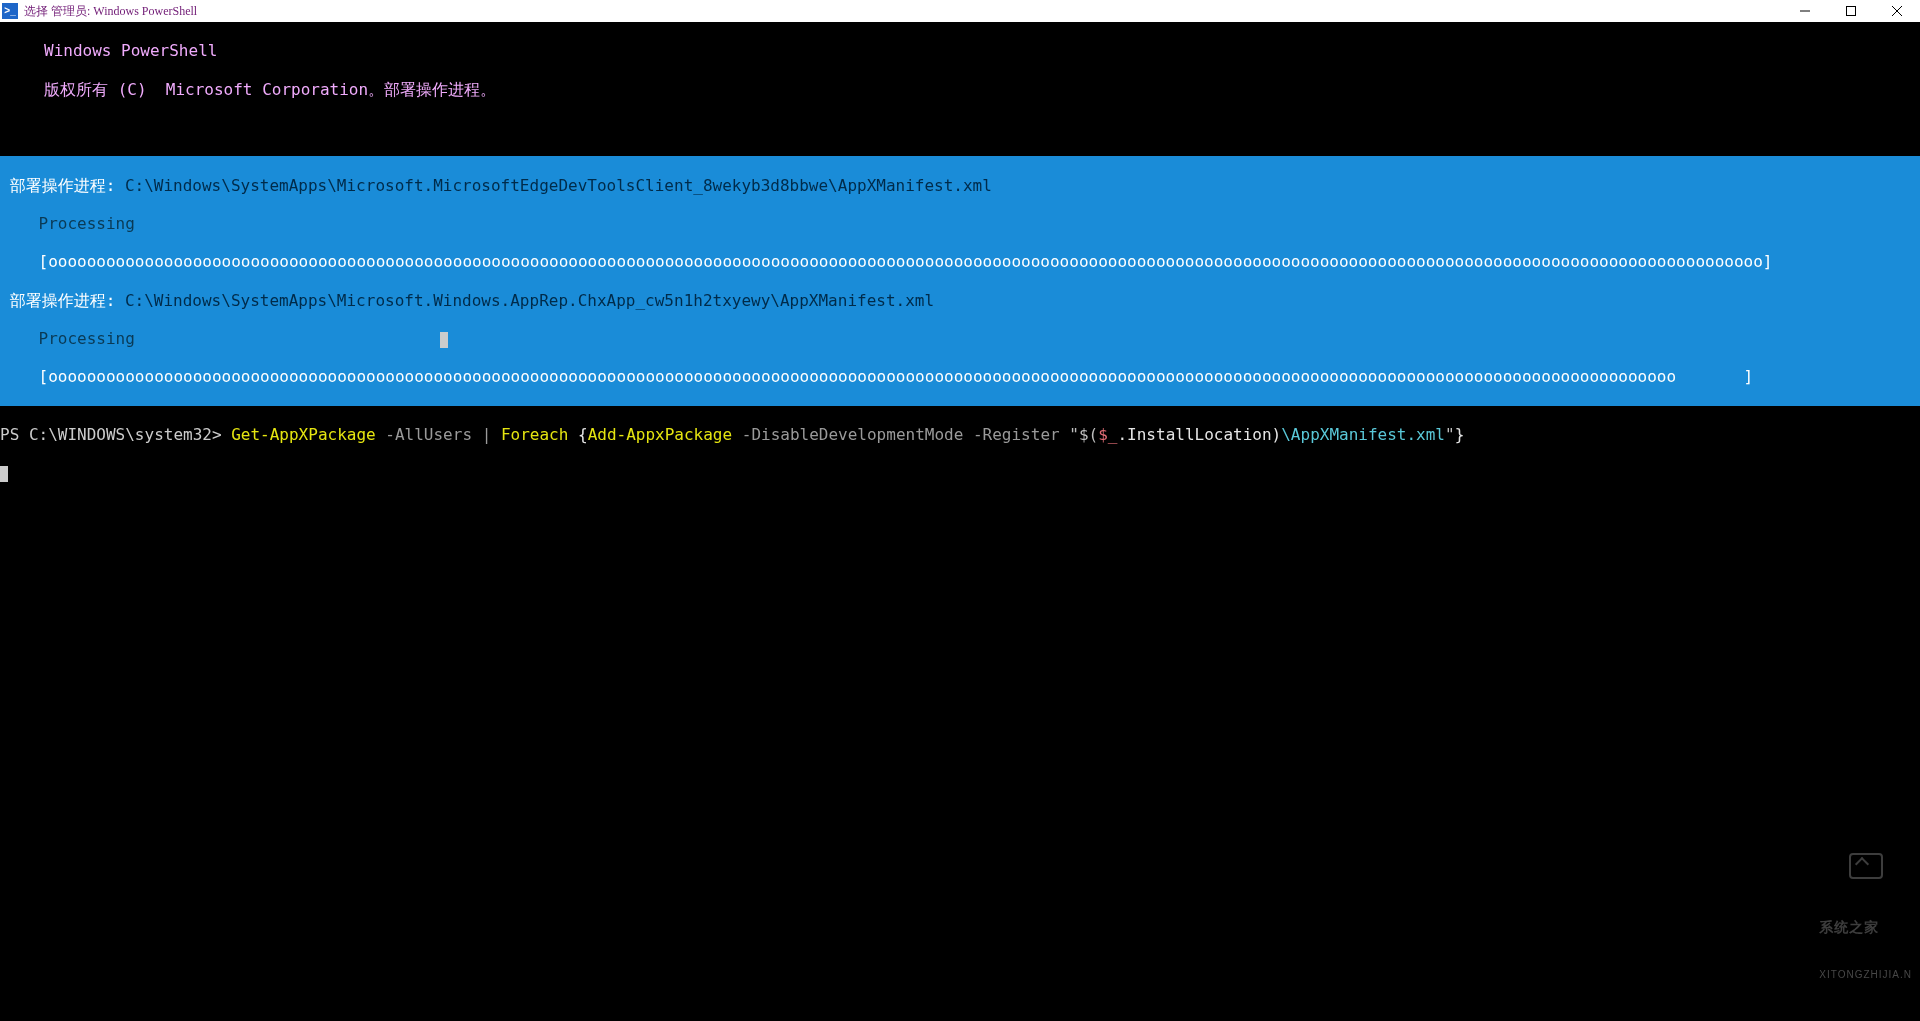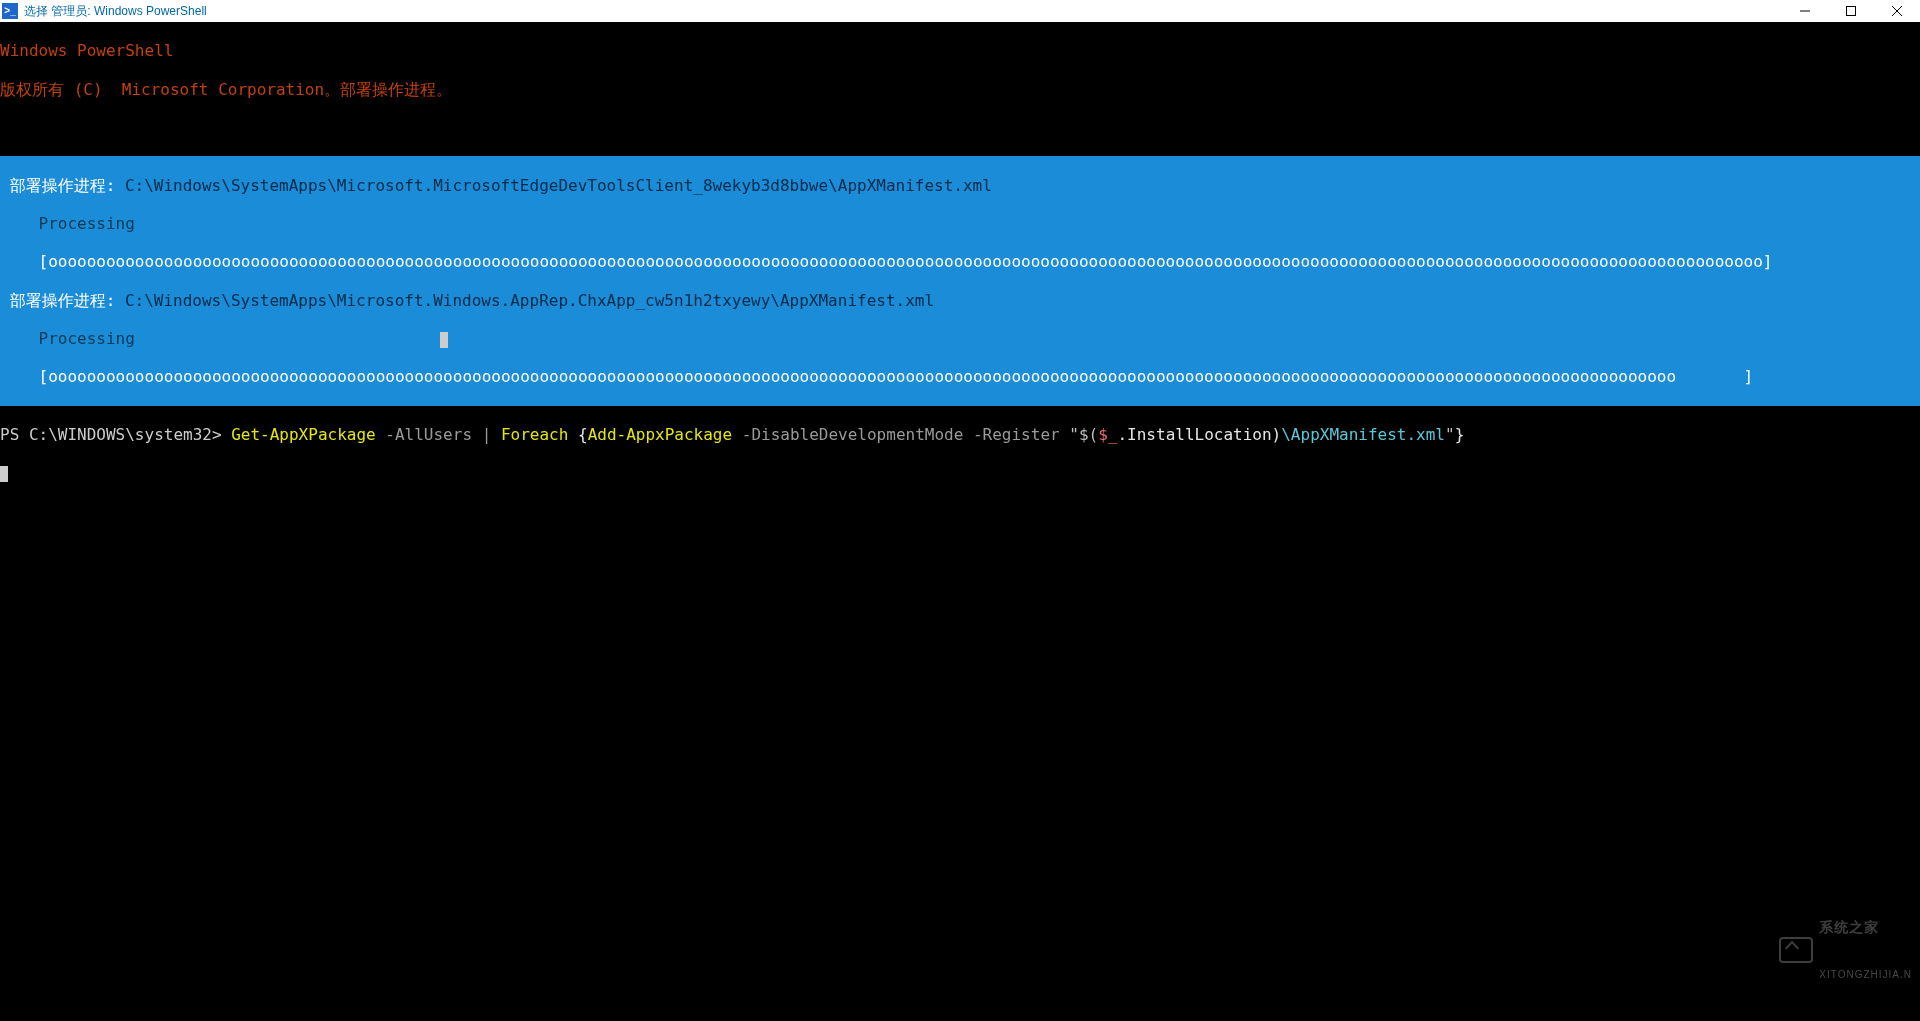--- a/index.html
+++ b/index.html
@@ -18,39 +18,39 @@
   font-family: "Segoe UI", "Microsoft YaHei", sans-serif;
   font-size: 12px;
 }
 .titlebar-left { display: flex; align-items: center; gap: 6px; }
 .app-icon {
   width: 16px; height: 16px;
   background: #1e66c8;
   display: flex; align-items: center; justify-content: center;
   color: #fff; font-size: 10px; font-weight: bold;
 }
-.title-text { color: #0369a1; }
+.title-text { color: #701a75; font-family: Liberation Serif, serif; }
 .win-controls { display: flex; height: 100%; }
 .win-btn {
   width: 46px; height: 100%;
   display: flex; align-items: center; justify-content: center;
   color: #000;
   font-size: 12px;
 }
 .win-btn svg { width: 10px; height: 10px; stroke: #000; fill: none; stroke-width: 1; }
 
 
 .terminal {
   width: 100%;
   height: calc(100% - 22px);
   background: #000;
   white-space: pre;
   position: relative;
 }
-.header-line { color: #c2410c; padding: 0; }
+.header-line { color: #f0abfc; padding: 0; margin-left: 44px; }
 
 
 .selected-block {
   background: #1a8cd8;
   color: #000;
   padding: 0;
 }
 .selected-block .dep-label { color: #ffffff; }
 .selected-block .dep-path  { color: #002b4a; }
 .selected-block .proc      { color: #0a3a55; }
@@ -88,20 +88,21 @@
   position: absolute;
   right: 8px;
   bottom: 6px;
   display: flex;
   align-items: center;
   gap: 6px;
   color: #666;
   font-family: "Microsoft YaHei", sans-serif;
   font-size: 14px;
   opacity: .6;
+  flex-direction: column;
 }
 .watermark-icon {
   width: 34px; height: 26px;
   border: 2px solid #666;
   border-radius: 4px;
   position: relative;
 }
 .watermark-icon::after{
   content:"";
   position:absolute;

